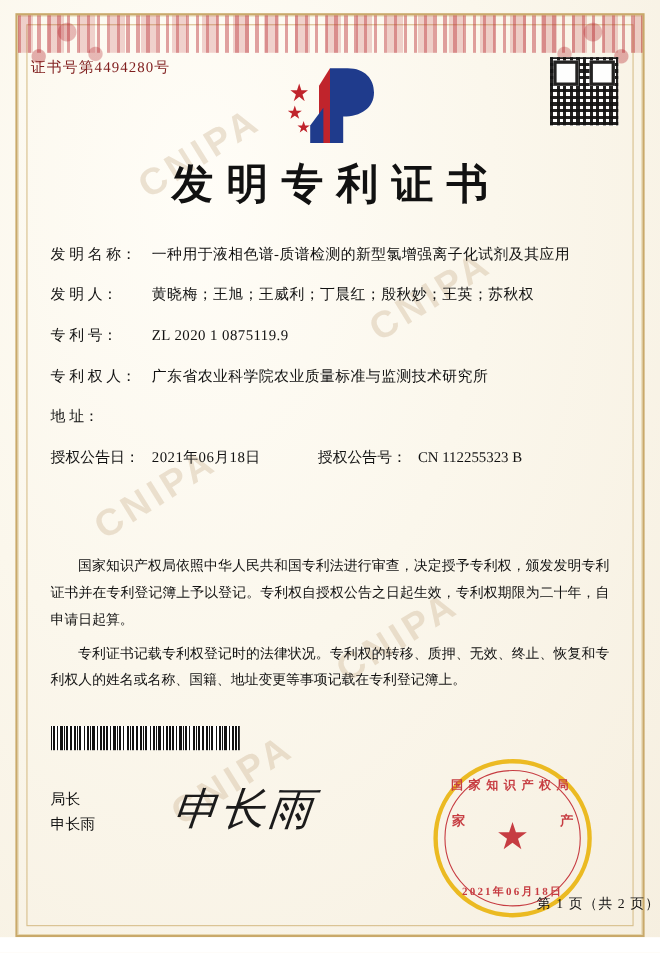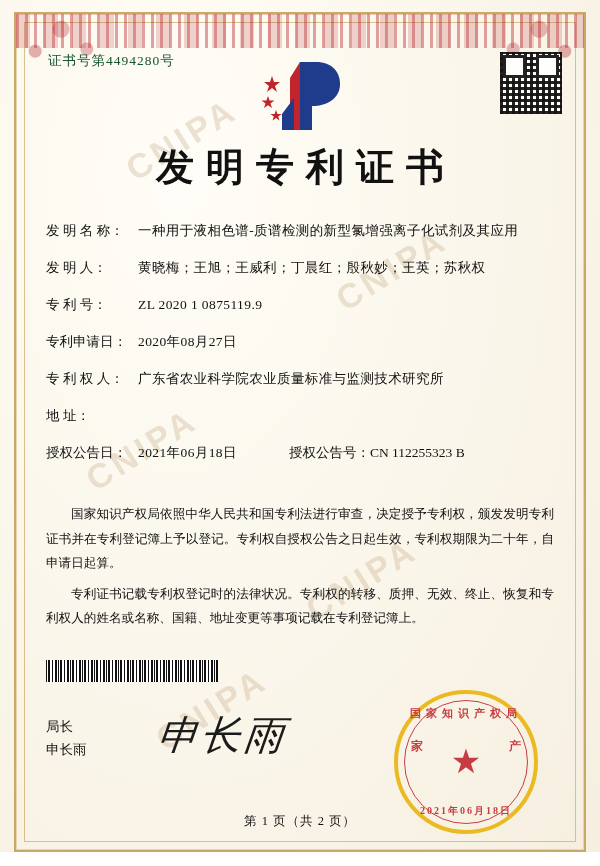--- a/index.html
+++ b/index.html
@@ -84,24 +84,24 @@
   }
   .wm1 { left: 120px; top: 120px; }
   .wm2 { left: 330px; top: 250px; }
   .wm3 { left: 80px;  top: 430px; }
   .wm4 { left: 300px; top: 560px; }
   .wm5 { left: 150px; top: 690px; }
 
   
   .cert-no {
     position: absolute;
-    left: 48px;
+    left: 28px;
     top: 52px;
     font-size: 13.5px;
-    color: #14532d;
+    color: #7f1d1d;
     letter-spacing: 1px;
   }
   .qr {
     position: absolute;
     right: 38px;
     top: 52px;
     width: 62px;
     height: 62px;
     background-color: #ffffff;
     background-image:
@@ -166,21 +166,21 @@
   .val {
     flex: 1 1 auto;
     letter-spacing: 0.4px;
   }
   .row.split .val { flex: 0 0 auto; }
   .row.split .lbl2 {
     margin-left: 52px;
     white-space: nowrap;
     font-family: Liberation Serif, serif;
   }
-  .row.split .val2 { }
+  .row.split .val2 { margin-left: 10px; }
 
   
   .paras {
     position: absolute;
     left: 46px;
     top: 502px;
     width: 508px;
     font-size: 12.6px;
     line-height: 1.95;
     color: #111;
@@ -268,21 +268,21 @@
     font-size: 12px;
     font-weight: bold;
   }
   .seal .arc-l { left: 13px; }
   .seal .arc-r { right: 13px; }
 
   .footer {
     position: absolute;
     left: 0; right: 0;
     bottom: 36px;
-    text-align: center;
+    text-align: right;
     font-size: 12.5px;
     color: #111;
     letter-spacing: 1px;
   }
   .edge-bottom {
     position: absolute;
     left: 0; right: 0;
     bottom: 0;
     height: 14px;
     background: #ffffff;
@@ -331,24 +331,20 @@
     </div>
     <div class="row">
       <div class="lbl">发 明 人：</div>
       <div class="val">黄晓梅；王旭；王威利；丁晨红；殷秋妙；王英；苏秋权</div>
     </div>
     <div class="row">
       <div class="lbl">专 利 号：</div>
       <div class="val">ZL 2020 1 0875119.9</div>
     </div>
     <div class="row">
-      <div class="lbl">专利申请日：</div>
-      <div class="val">2020年08月27日</div>
-    </div>
-    <div class="row">
       <div class="lbl">专 利 权 人：</div>
       <div class="val">广东省农业科学院农业质量标准与监测技术研究所</div>
     </div>
     <div class="row">
       <div class="lbl">地        址：</div>
     </div>
     <div class="row split">
       <div class="lbl">授权公告日：</div>
       <div class="val">2021年06月18日</div>
       <div class="lbl2">授权公告号：</div>

